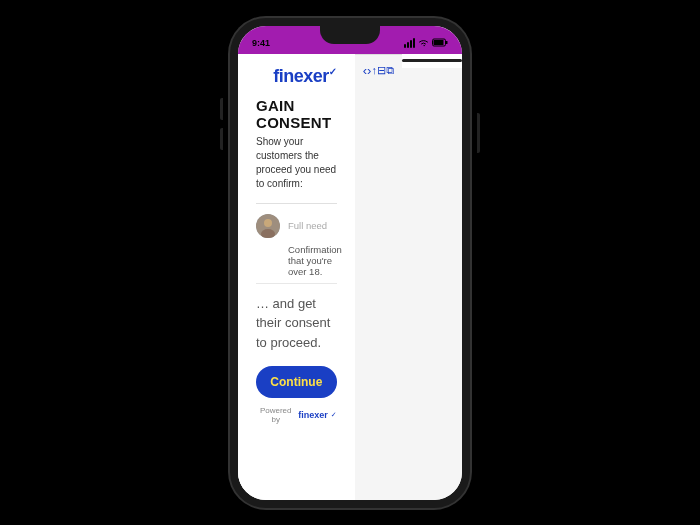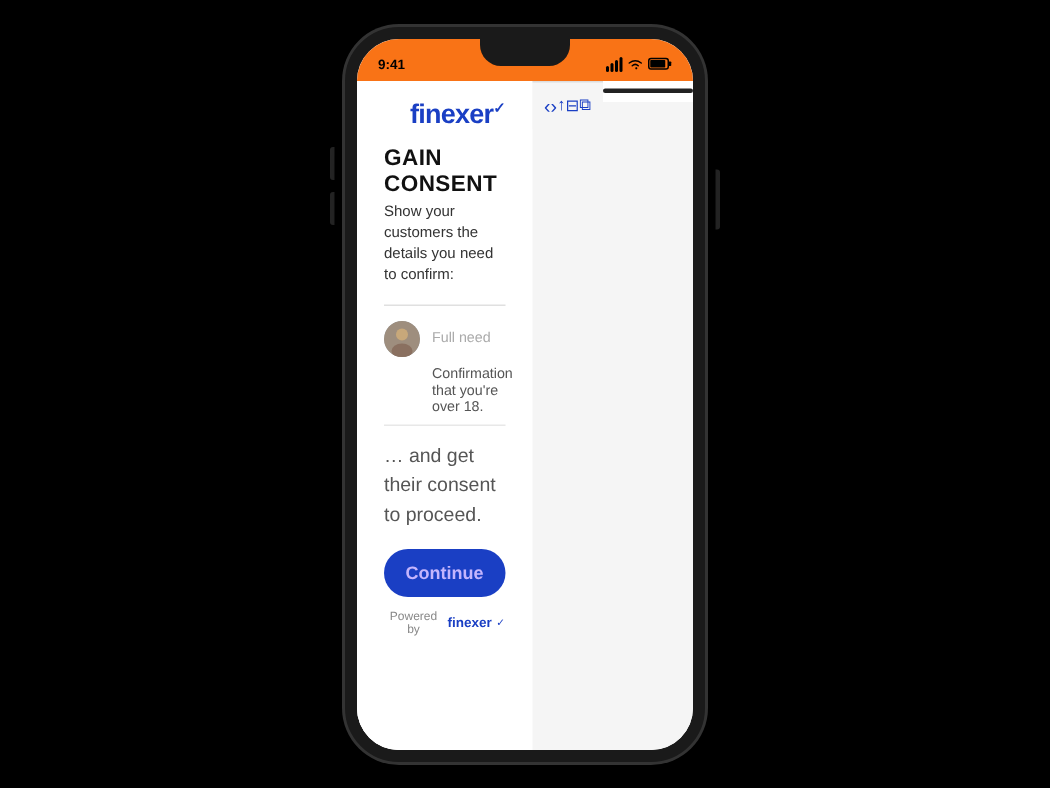--- a/index.html
+++ b/index.html
@@ -28,21 +28,21 @@
       box-shadow: 0 0 0 2px #333, 0 20px 60px rgba(0,0,0,0.8);
       overflow: hidden;
       display: flex;
       flex-direction: column;
     }
 
     
     .status-bar {
       position: relative;
       height: 28px;
-      background: #f97316;
+      background: #a21caf;
       display: flex;
       align-items: center;
       justify-content: space-between;
       padding: 6px 14px 0;
       flex-shrink: 0;
     }
 
     .notch {
       position: absolute;
       top: 0;
@@ -178,21 +178,21 @@
       font-size: 13px;
       color: #555;
       margin-bottom: 14px;
       line-height: 1.5;
     }
 
     
     .continue-btn {
       width: 100%;
       background: #1a3fc4;
-      color: #c4b5fd;
+      color: #fde047;
       border: none;
       border-radius: 22px;
       padding: 9px 0;
       font-size: 12px;
       font-weight: 600;
       cursor: pointer;
       text-align: center;
       margin-bottom: 8px;
     }
 
@@ -315,21 +315,21 @@
 
         <div class="logo-area">
           <span class="logo-text">
             <span>finexer</span><span style="font-size:10px; vertical-align:super; color:#1a3fc4;">✓</span>
           </span>
         </div>
 
         <div class="page-title">GAIN CONSENT</div>
 
         <div class="subtitle">
-          <span>Show your customers the details you need to confirm:</span>
+          <span>Show your customers the proceed you need to confirm:</span>
         </div>
 
         <div class="divider"></div>
 
         <div class="user-row">
           <div class="avatar">
             <svg width="24" height="24" viewBox="0 0 24 24">
               <circle cx="12" cy="12" r="12" fill="#9e8e7e"></circle>
               <circle cx="12" cy="9" r="4" fill="#c8a87a"></circle>
               <ellipse cx="12" cy="20" rx="7" ry="5" fill="#8a7060"></ellipse>

